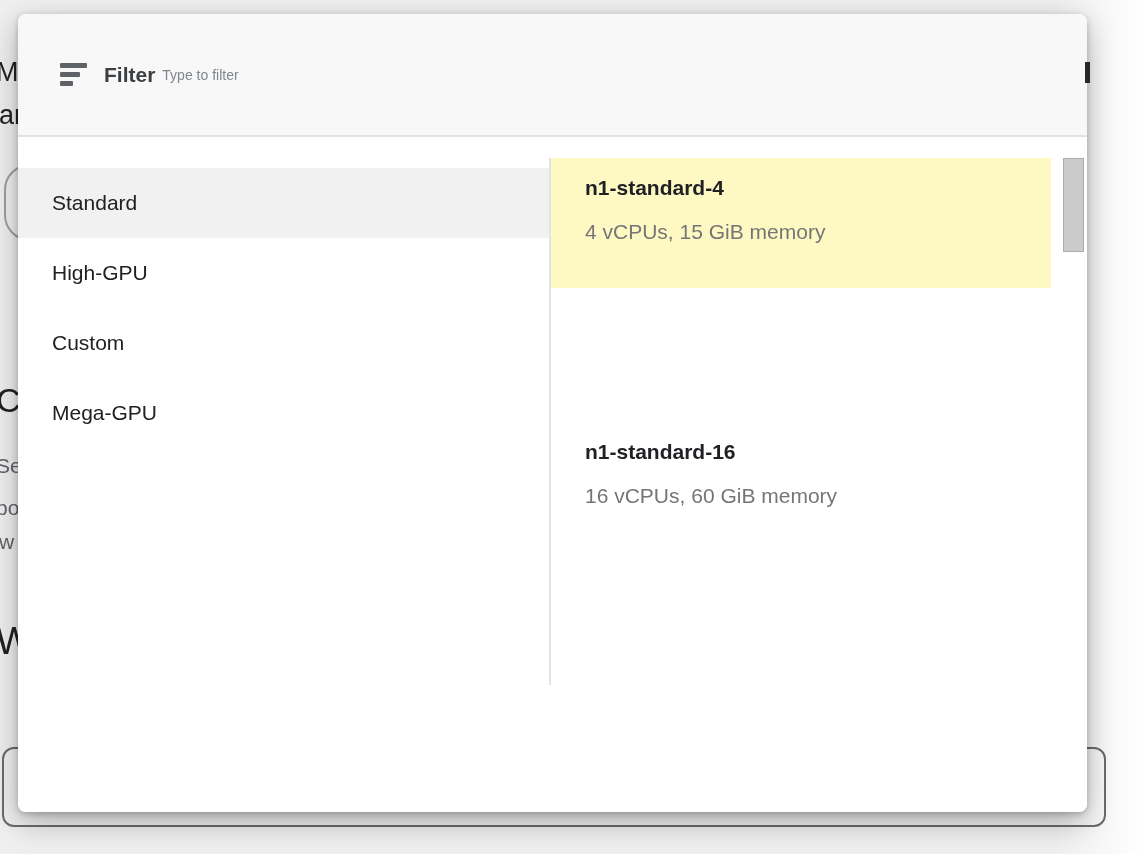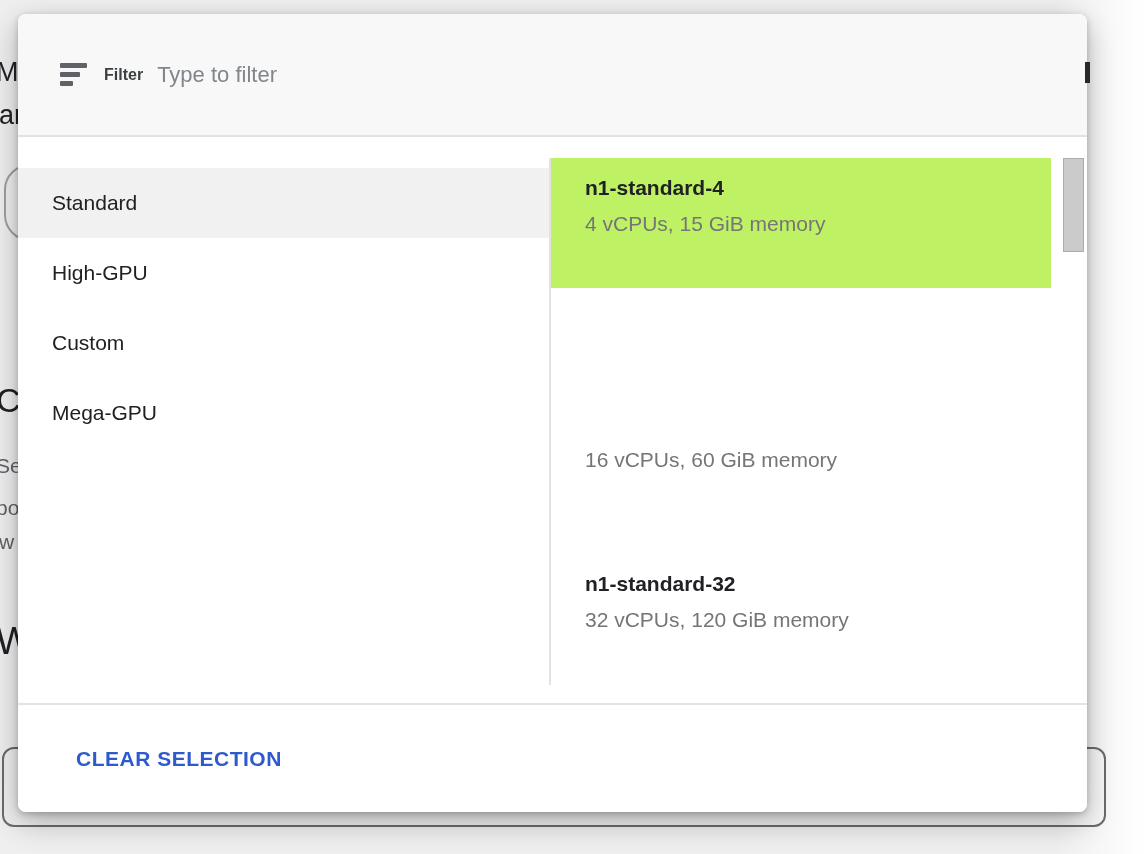--- a/index.html
+++ b/index.html
@@ -43,37 +43,37 @@
   
   .filter-bar{
     flex:none;height:121px;background:#f8f8f8;border-bottom:2px solid #e2e2e2;
     display:flex;align-items:center;padding:0 42px;cursor:text;
   }
   .filter-icon{display:flex;flex-direction:column;gap:4px;margin-right:17px;align-items:flex-start;}
   .filter-icon i{display:block;height:5px;background:#5f6368;border-radius:1px;}
   .filter-icon i:nth-child(1){width:27px;}
   .filter-icon i:nth-child(2){width:20px;}
   .filter-icon i:nth-child(3){width:13px;}
-  .filter-label{font-size:16px;font-weight:bold;color:#3c4043;margin-right:14px;}
-  .filter-placeholder{font-size:22px;color:#80868b;}
+  .filter-label{font-size:21px;font-weight:bold;color:#3c4043;margin-right:7px;}
+  .filter-placeholder{font-size:14px;color:#80868b;}
 
   
   .popup-body{flex:1;display:flex;position:relative;background:#fff;}
   .col-left{width:531px;padding-top:31px;box-sizing:border-box;flex:none;}
   .cat-row{
     height:70px;display:flex;align-items:center;padding-left:34px;
     font-size:21px;color:#202124;cursor:pointer;
   }
   .cat-row.selected{background:#f1f1f1;}
   .v-divider{position:absolute;left:531px;top:21px;width:2px;height:527px;background:#e3e3e3;}
   .col-right{flex:1;padding-top:21px;padding-left:2px;box-sizing:border-box;}
   .mt-row{height:132px;box-sizing:border-box;padding:16px 0 0 34px;width:500px;cursor:pointer;}
-  .mt-row.selected{background:#bef264;height:130px;margin-bottom:2px;}
+  .mt-row.selected{background:#fef9c3;height:130px;margin-bottom:2px;}
   .mt-name{font-size:21px;font-weight:bold;color:#202124;line-height:28px;}
-  .mt-desc{font-size:21px;color:#757575;line-height:30px;margin-top:7px;}
+  .mt-desc{font-size:21px;color:#757575;line-height:30px;margin-top:15px;}
 
   .scrollbar-thumb{
     position:absolute;left:1045px;top:144px;width:21px;height:94px;
     background:#cbcbcb;border:1px solid #acacac;box-sizing:border-box;z-index:12;
   }
 
   
   .popup-footer{
     flex:none;height:109px;border-top:2px solid #e4e4e4;box-sizing:border-box;
     display:flex;align-items:center;padding-left:58px;background:#fff;
@@ -145,29 +145,23 @@
 
         <div class="mt-row selected">
           <div class="mt-name">n1-standard-4</div>
           <div class="mt-desc">4 vCPUs, 15 GiB memory</div>
         </div>
 
         <div class="mt-row">
         </div>
 
         <div class="mt-row">
+          <div class="mt-name">n1-standard-16</div>
           <div class="mt-desc">16 vCPUs, 60 GiB memory</div>
         </div>
 
-        <div class="mt-row">
-          <div class="mt-name">n1-standard-32</div>
-          <div class="mt-desc">32 vCPUs, 120 GiB memory</div>
-        </div>
       </div>
   </div>
 
   <div class="scrollbar-thumb"></div>
 
-  <div class="popup-footer">
-    <button class="clear-btn">CLEAR SELECTION</button>
-  </div>
 
 </div>
 
 </body></html>

